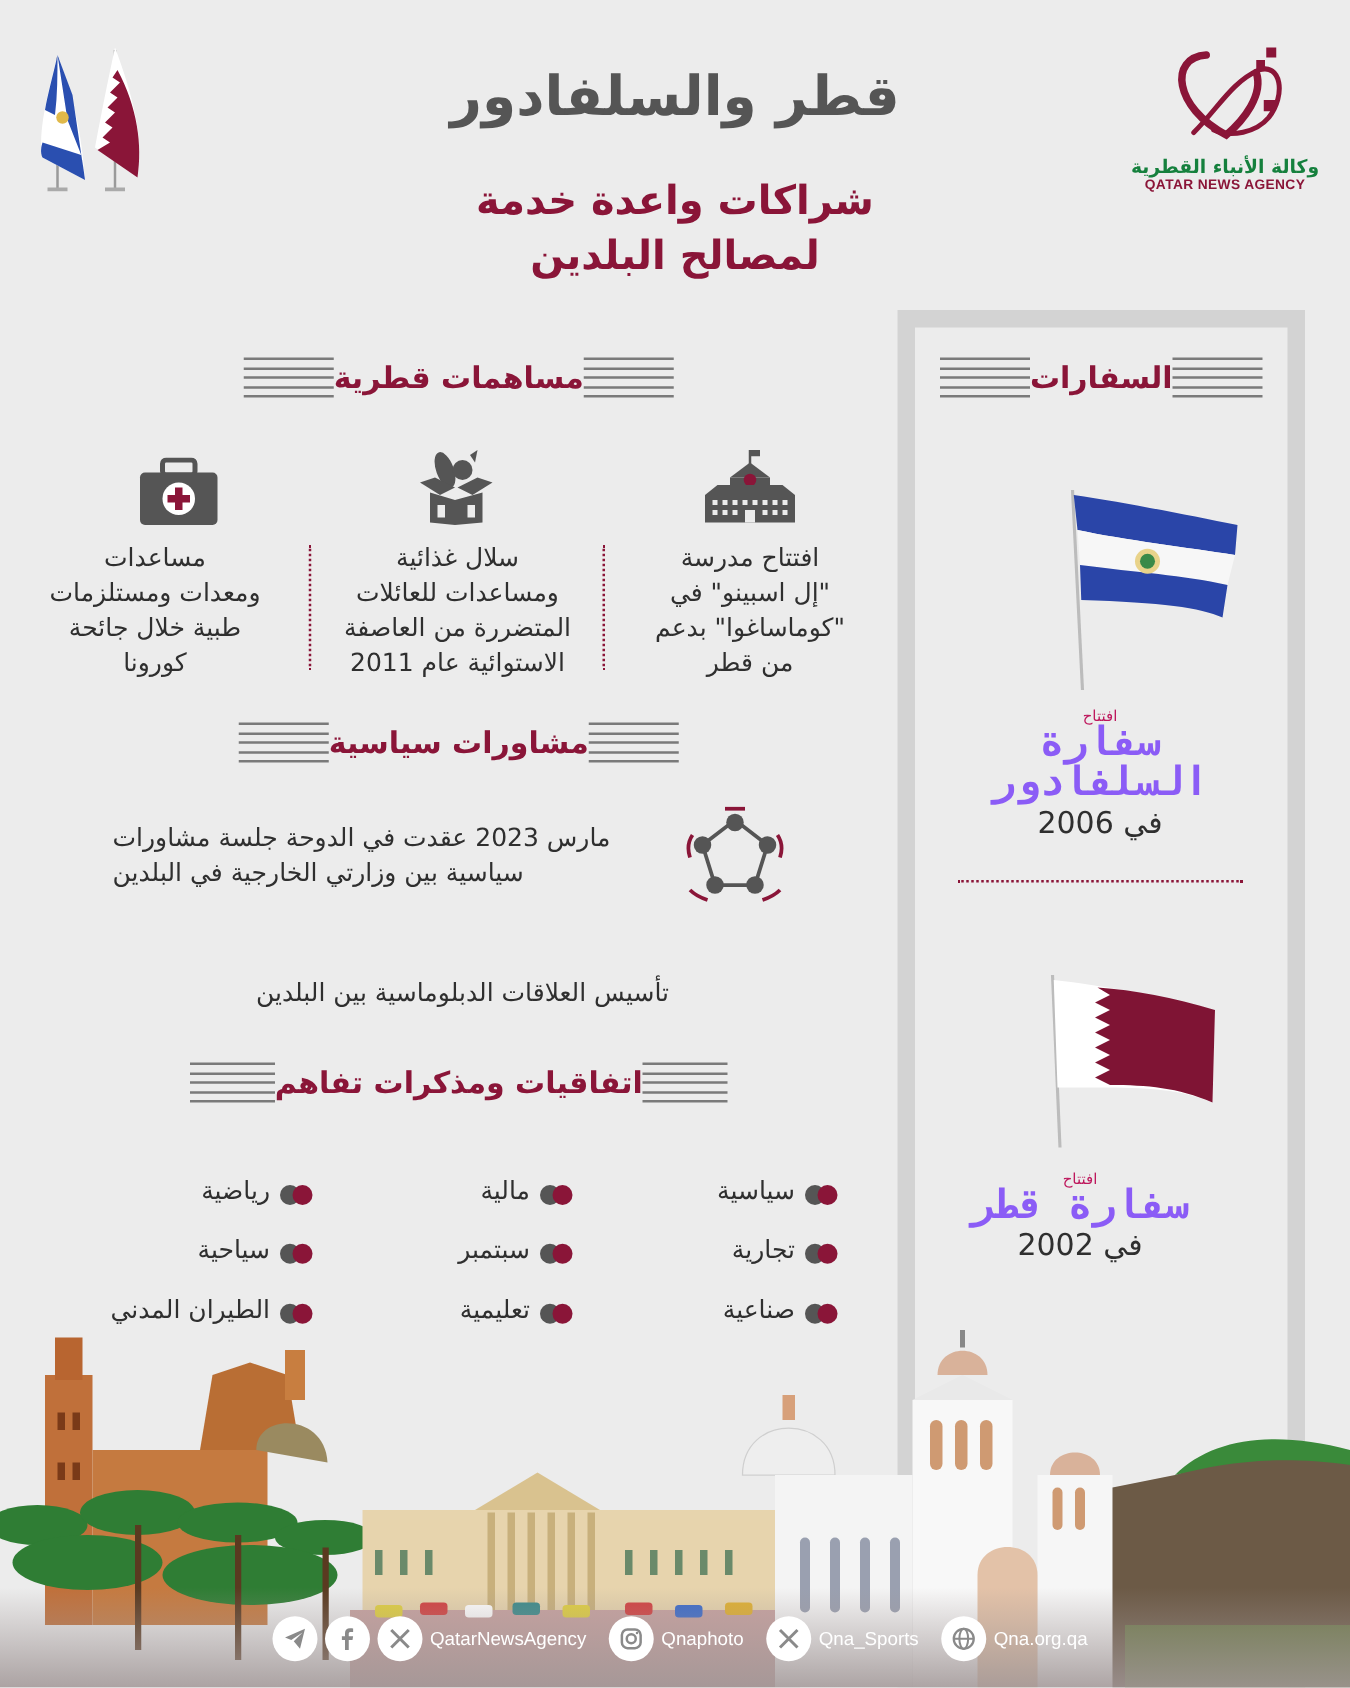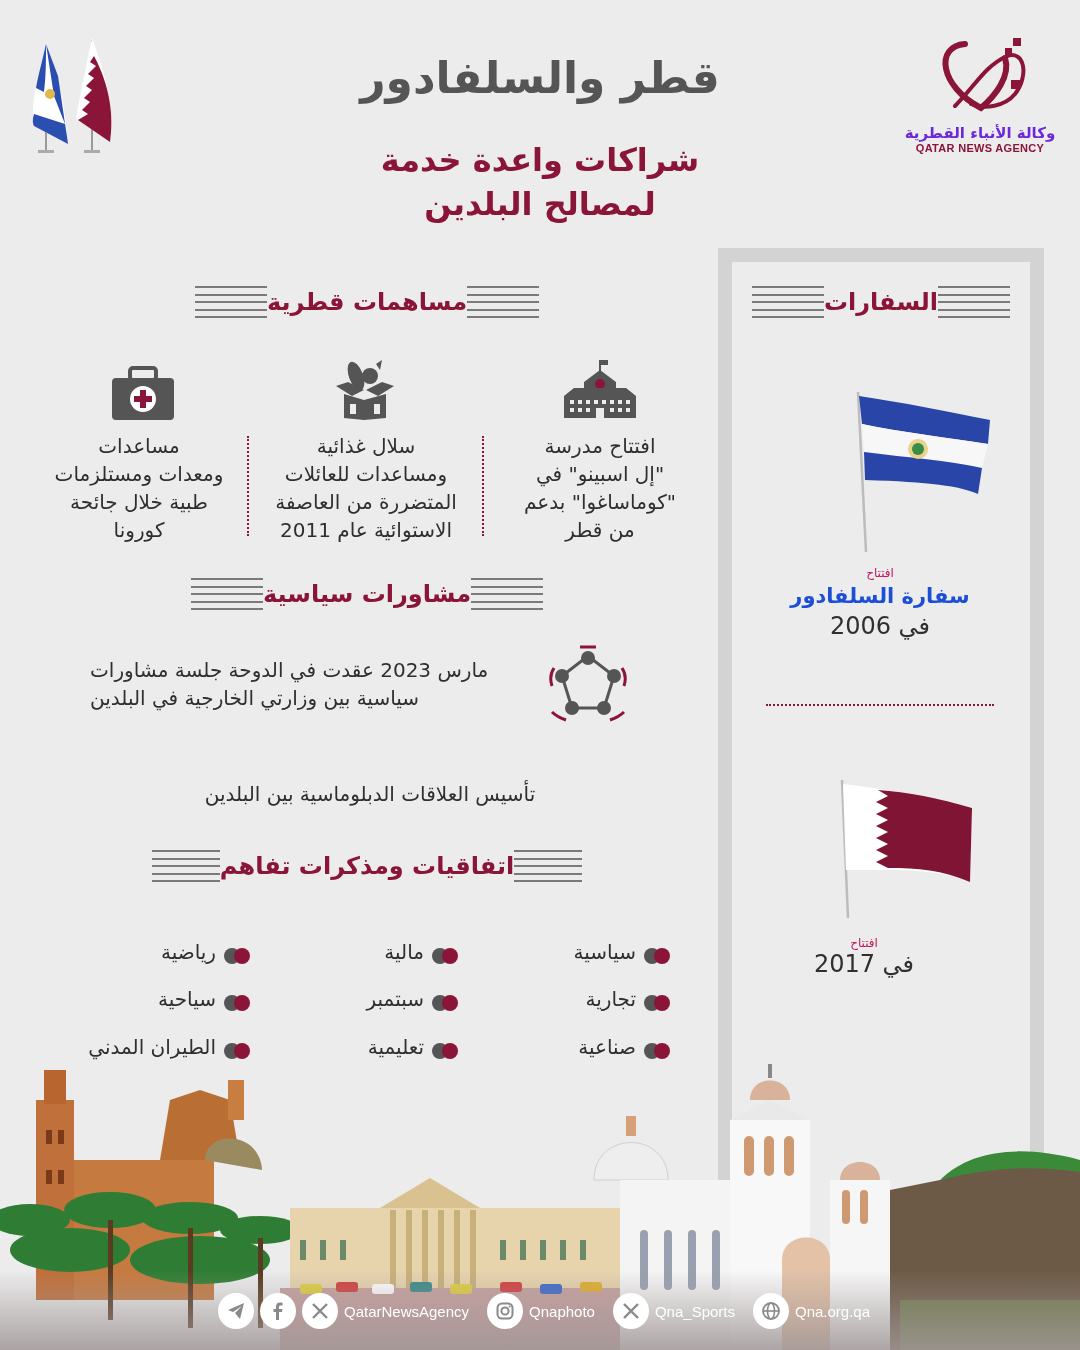--- a/index.html
+++ b/index.html
@@ -13,39 +13,39 @@
   .abs { position: absolute; }
   .rtl { direction: rtl; }
 
   
   .main-title { left: 300px; top: 52px; width: 480px; text-align: center; font-size: 44px; font-weight: bold; color: #555; }
   .subtitle { left: 330px; top: 138px; width: 420px; text-align: center; font-size: 32px; font-weight: bold; color: #8a1538; line-height: 44px; }
 
   
   .logo { left: 900px; top: 36px; width: 160px; height: 130px; text-align: center; }
   .logo-mark { width: 110px; height: 80px; margin: 0 auto; }
-  .logo-ar { font-size: 15px; font-weight: bold; color: #6d28d9; margin-top: 4px; direction: rtl; }
+  .logo-ar { font-size: 15px; font-weight: bold; color: #15803d; margin-top: 4px; direction: rtl; }
   .logo-en { font-size: 11px; font-weight: bold; color: #8a1538; letter-spacing: 0.3px; font-family: "Liberation Sans", sans-serif; }
 
   
   .desk-flags { left: 28px; top: 36px; width: 90px; height: 120px; }
 
   
   .section-head { display: flex; align-items: center; justify-content: center; }
   .lines { width: 72px; height: 32px; display: flex; flex-direction: column; justify-content: space-between; }
   .lines span { display: block; height: 2px; background: #7a7a7a; }
   .sh-title { font-size: 24px; font-weight: bold; color: #8a1538; direction: rtl; white-space: nowrap; }
 
   
   .panel-outer { left: 718px; top: 248px; width: 326px; height: 1102px; background: #d3d3d3; }
   .panel-inner { left: 732px; top: 262px; width: 298px; height: 1088px; background: #ececec; }
 
   .emb-block { text-align: center; direction: rtl; }
   .emb-l1 { font-size: 12px; color: #be185d; }
-  .emb-l2 { font-size: 21px; font-weight: bold; color: #1d4ed8; line-height: 32px; }
+  .emb-l2 { font-size: 32px; font-weight: bold; color: #8b5cf6; line-height: 32px; font-family: Liberation Mono, monospace; }
   .emb-l3 { font-size: 24px; color: #2f2f2f; }
 
   
   .contrib { text-align: center; direction: rtl; font-size: 20px; line-height: 28px; color: #2f2f2f; }
   .vsep { width: 0; border-left: 2px dotted #8a1538; }
 
   .consult-text { direction: rtl; text-align: left; font-size: 20px; line-height: 28px; color: #2f2f2f; }
   .dip-text { direction: rtl; text-align: center; font-size: 20px; line-height: 28px; color: #2f2f2f; }
 
   
@@ -140,21 +140,22 @@
 <div class="abs" style="left:766px; top:704px; width:228px; border-top:2px dotted #8a1538;"></div>
 
 <svg class="abs" style="left:838px; top:778px;" width="140" height="142" viewBox="0 0 140 142">
   <line x1="4" y1="2" x2="10" y2="140" stroke="#bcbcbc" stroke-width="2.5"></line>
   <path d="M5 6 C40 10 90 18 134 30 L132 104 C100 90 60 92 8 92 Z" fill="#ffffff"></path>
   <path d="M40 12 L50 18 L38 24 L50 30 L38 36 L50 42 L38 48 L50 54 L38 60 L50 66 L38 72 L50 78 L38 84 L50 90 C80 90 104 92 132 104 L134 30 C100 20 70 14 40 12 Z" fill="#7f1434"></path>
 </svg>
 
 <div class="abs emb-block" style="left:744px; top:936px; width:240px;">
   <div class="emb-l1">افتتاح</div>
-  <div class="emb-l3">في 2017</div>
+  <div class="emb-l2">سفارة قطر</div>
+  <div class="emb-l3">في 2002</div>
 </div>
 
 <div class="abs section-head" style="left:152px; top:286px; width:430px;">
   <div class="lines">
       <span></span>
       <span></span>
       <span></span>
       <span></span>
       <span></span>
     </div>
@@ -221,21 +222,21 @@
   <div>من قطر</div>
 </div>
 <div class="abs vsep" style="left:482px; top:436px; height:100px;"></div>
 <div class="abs contrib" style="left:256px; top:432px; width:220px;">
   <div>سلال غذائية</div>
   <div>ومساعدات للعائلات</div>
   <div>المتضررة من العاصفة</div>
   <div>الاستوائية عام 2011</div>
 </div>
 <div class="abs vsep" style="left:247px; top:436px; height:100px;"></div>
-<div class="abs contrib" style="left:31px; top:432px; width:216px;">
+<div class="abs contrib" style="left:16px; top:432px; width:216px;">
   <div>مساعدات</div>
   <div>ومعدات ومستلزمات</div>
   <div>طبية خلال جائحة</div>
   <div>كورونا</div>
 </div>
 
 <div class="abs section-head" style="left:152px; top:578px; width:430px;">
   <div class="lines">
       <span></span>
       <span></span>

